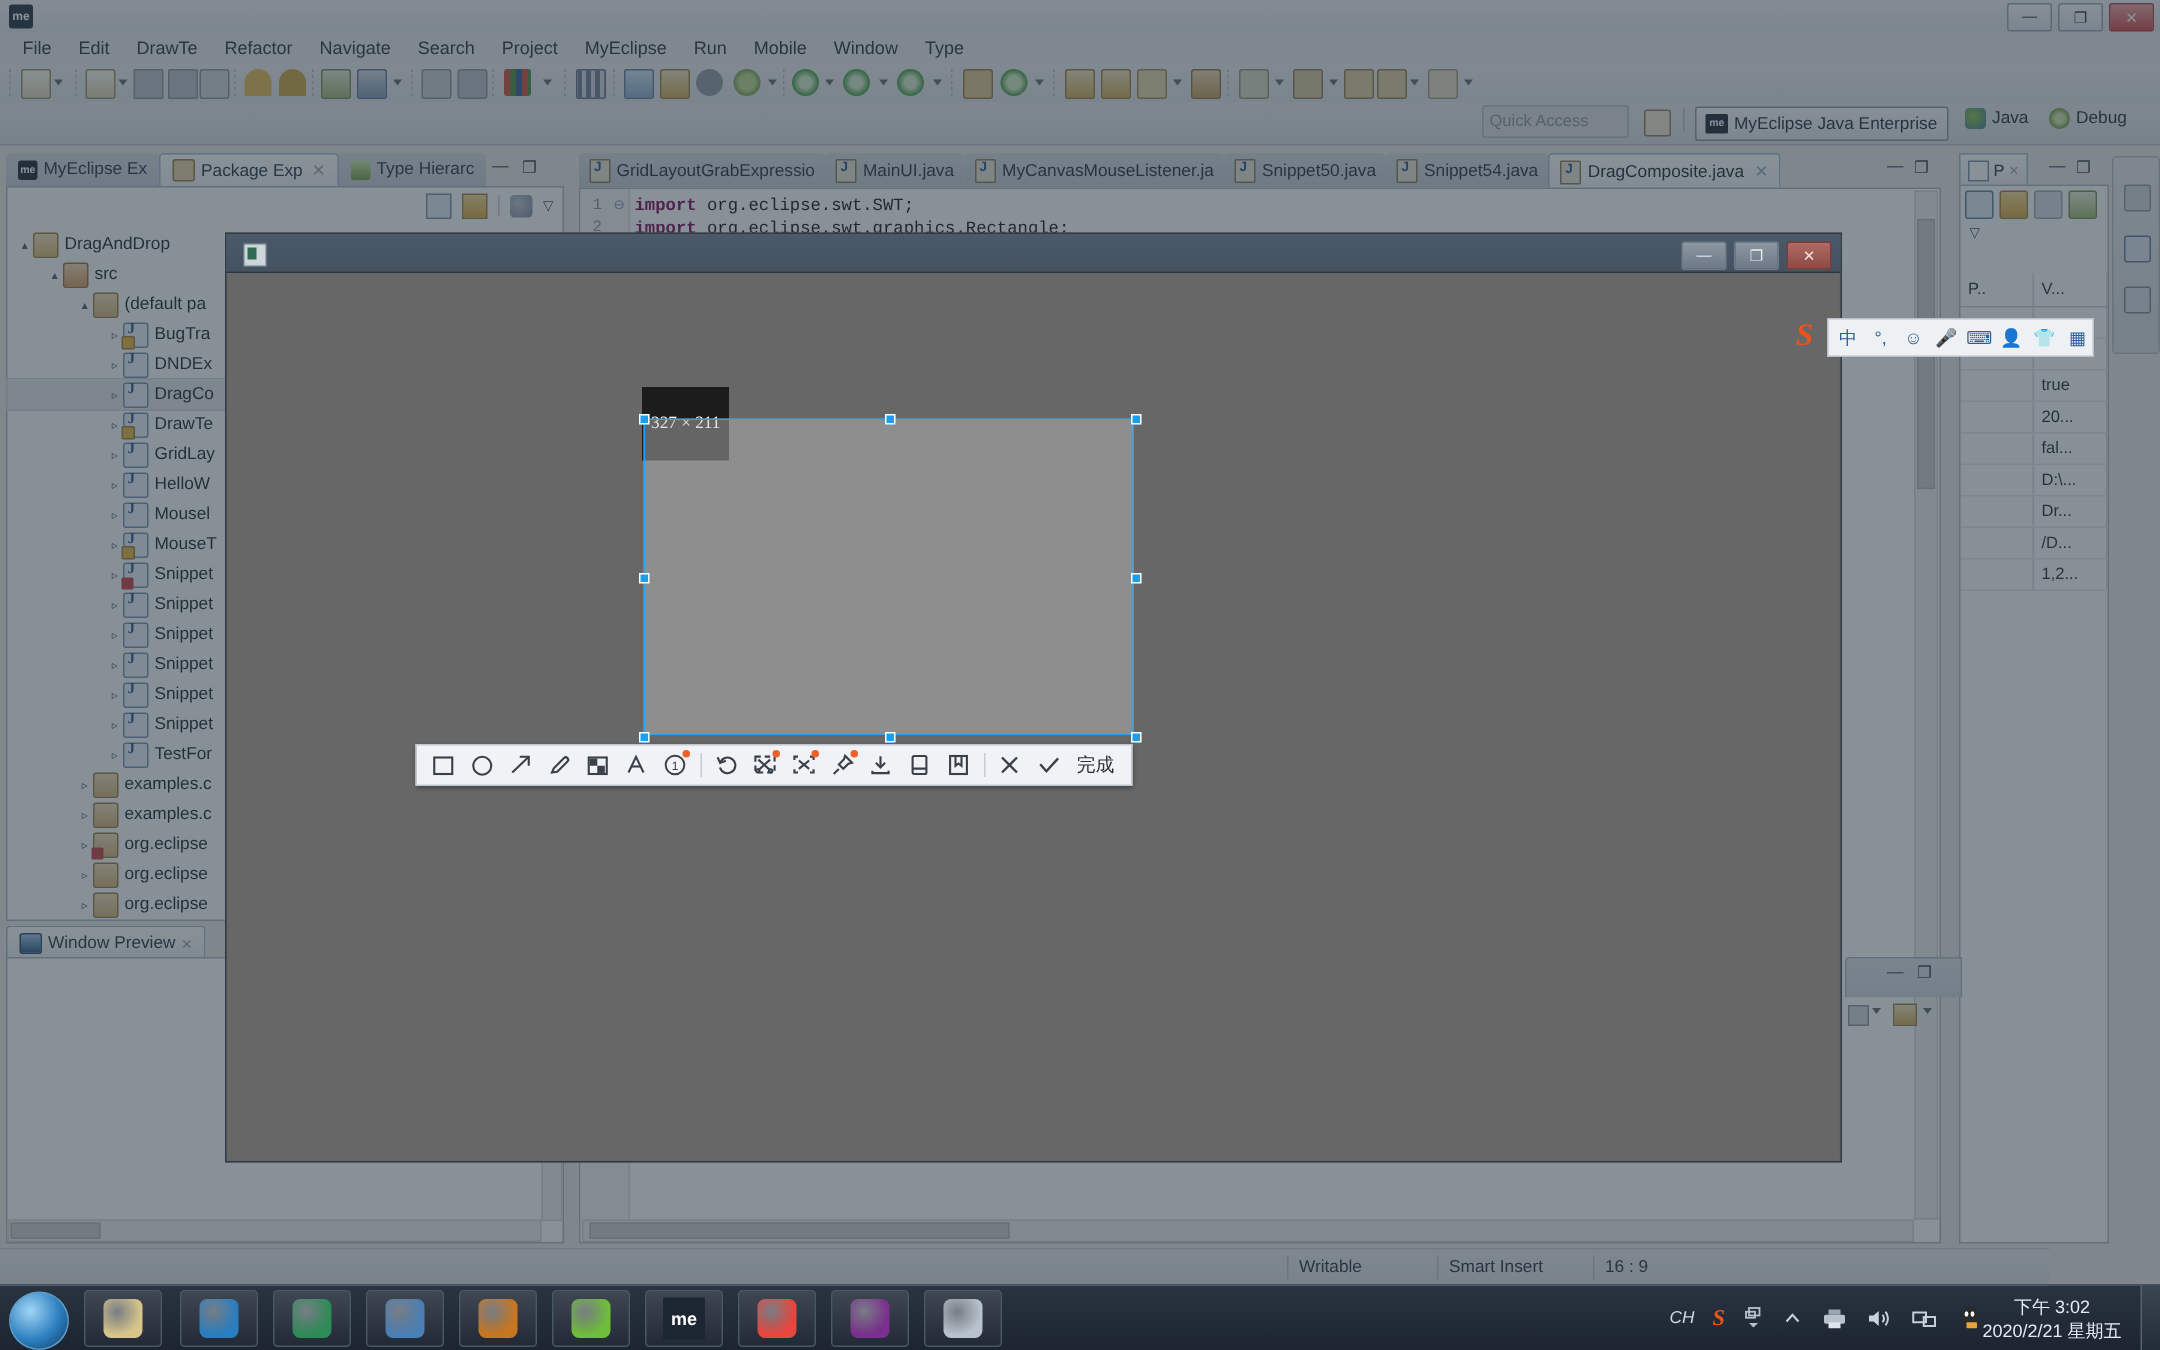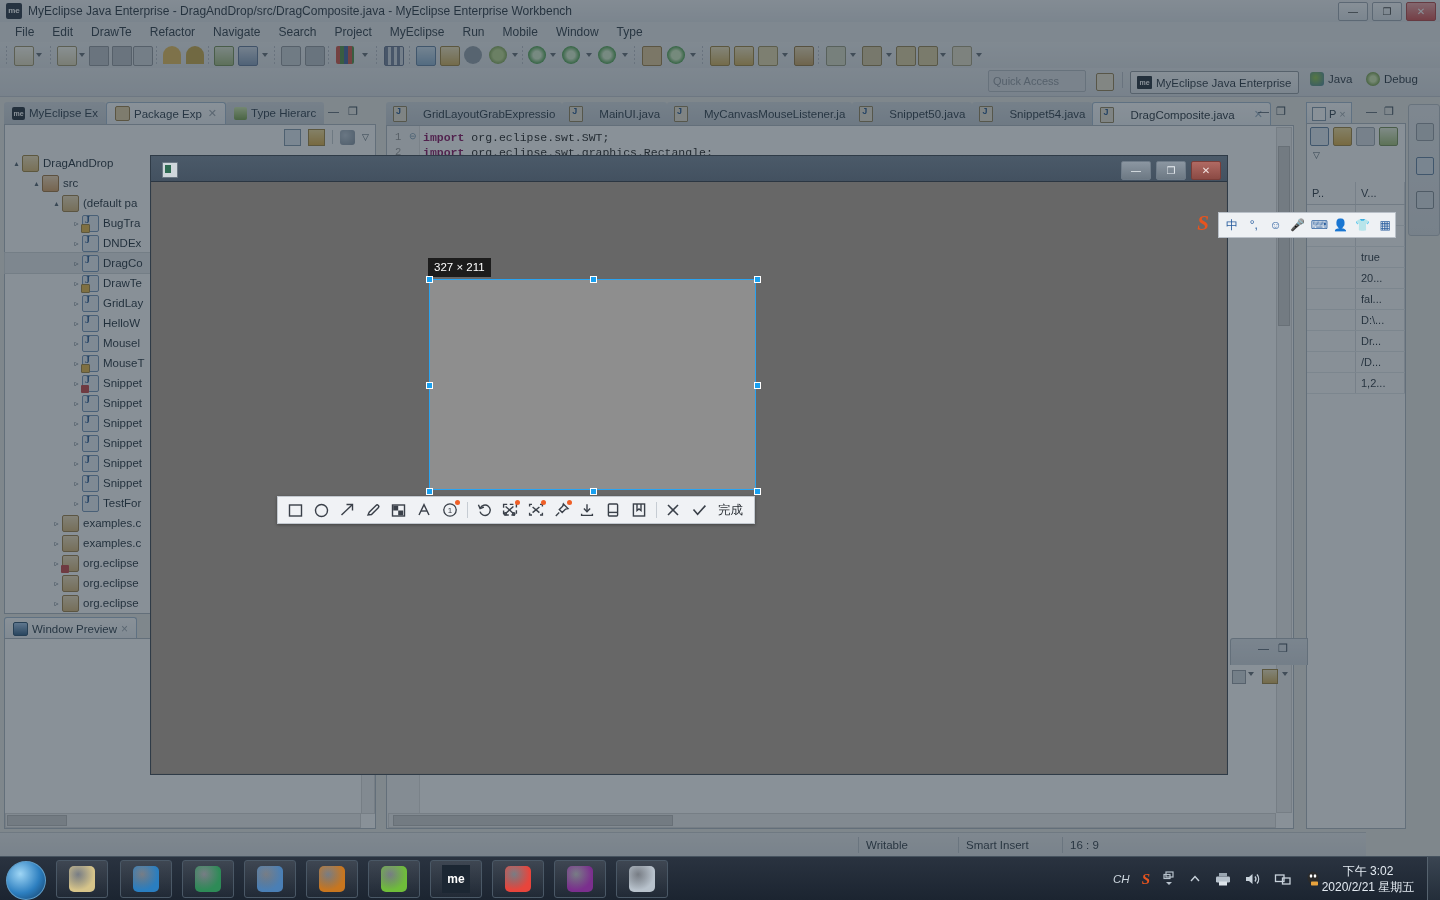--- a/index.html
+++ b/index.html
@@ -82,21 +82,21 @@
   .ipview{position:absolute;left:4px;top:617px;width:372px;height:212px;}
   .iptab{position:absolute;left:0;top:0;height:21px;display:flex;align-items:center;gap:4px;
     padding:0 8px;font-size:11.5px;color:#20303e;background:linear-gradient(#ffffff,#eaeef2);
     border:1px solid #9fb6cc;border-bottom:none;border-top-left-radius:3px;border-top-right-radius:3px;}
   .ippanel{position:absolute;left:0;top:21px;width:372px;height:191px;background:#fefefe;
     border:1px solid #a9b2bb;box-sizing:border-box;}
 
   
   .editor{position:absolute;left:386px;top:102px;width:908px;height:727px;}
   .etabs{position:absolute;left:0;top:0;height:23px;display:flex;}
-  .etab{height:23px;display:flex;align-items:center;gap:16px;padding:0 7px;font-size:11.5px;
+  .etab{height:23px;display:flex;align-items:center;gap:4px;padding:0 7px;font-size:11.5px;
     white-space:nowrap;border-top-left-radius:3px;border-top-right-radius:3px;}
   .etab.inactive{background:linear-gradient(#d3d9df,#c2c9d1);color:#1c2b38;}
   .etab.active{background:linear-gradient(#ffffff,#eef2f6);border:1px solid #9fb6cc;border-bottom:none;color:#16222d;}
   .jicon{width:12px;height:14px;background:#e8e2d2;border:1px solid #8c7b52;border-radius:1px;
     position:relative;flex:none;}
   .jicon:after{content:"J";position:absolute;left:2px;top:-1px;font-size:9px;color:#1b4e8c;font-weight:bold;}
   .ebody{position:absolute;left:0;top:23px;width:908px;height:704px;background:#fff;
     border:1px solid #a9b2bb;box-sizing:border-box;}
   .gutter{position:absolute;left:0;top:0;width:32px;height:100%;background:#f4f4f4;border-right:1px solid #dcdcdc;}
   .code{position:absolute;left:36px;top:4px;font-family:"Liberation Mono",monospace;font-size:11.5px;color:#111;}
@@ -150,21 +150,21 @@
     background:linear-gradient(#8b96a1,#6d7984);display:flex;align-items:center;justify-content:center;
     font-size:10px;color:#e7ecf0;}
   .sw-btn.close{background:linear-gradient(#b06a63,#8b4a44);border-color:#7a3d38;color:#f3e2e0;}
   .snipwin-body{position:absolute;left:1px;top:26px;right:1px;bottom:1px;background:#676767;}
 
   
   .sel{position:absolute;left:429px;top:279px;width:327px;height:211px;
     border:1px solid #2aa3f0;box-sizing:border-box;background:rgba(190,190,190,0.45);}
   .handle{position:absolute;width:7px;height:7px;background:#18a0f0;border:1px solid #ffffff;box-sizing:border-box;}
   .dimlabel{position:absolute;left:428px;top:258px;height:17px;background:#1c1c1c;color:#fff;
-    font-size:11.5px;line-height:17px;padding:1px 6px;white-space:nowrap;}
+    font-size:11.5px;line-height:17px;padding:16px 6px;white-space:nowrap;font-family:Liberation Serif, serif;}
 
   
   .captoolbar{position:absolute;left:277px;top:496px;width:478px;height:28px;
     background:#f0f2f5;border:1px solid #c2c8cf;box-shadow:0 1px 3px rgba(0,0,0,0.35);
     display:flex;align-items:center;box-sizing:border-box;padding:0 5px;}
   .ct-item{position:relative;width:27px;height:26px;display:flex;align-items:center;justify-content:center;}
   .ct-sep{width:1px;height:16px;background:#c6ccd3;margin:0 4px;}
   .ct-dot{position:absolute;right:3px;top:3px;width:5px;height:5px;border-radius:50%;background:#ef5f27;}
   .ct-done{font-size:12.5px;color:#2a2f35;padding:0 6px;white-space:nowrap;}
   .ct-svg{stroke:#3a4049;stroke-width:1.4;fill:none;}
@@ -196,21 +196,20 @@
 </style>
 </head>
 <body>
 
 <div id="root">
 
   <div class="ide">
 
     <div class="titlebar">
       <div class="tb-icon">me</div>
-      <div class="tb-title">MyEclipse Java Enterprise - DragAndDrop/src/DragComposite.java - MyEclipse Enterprise Workbench</div>
       <div class="tb-btns">
         <div class="tb-btn">—</div>
         <div class="tb-btn">❐</div>
         <div class="tb-btn close">✕</div>
       </div>
     </div>
 
     <div class="menubar">
       <span>File</span>
       <span>Edit</span>

